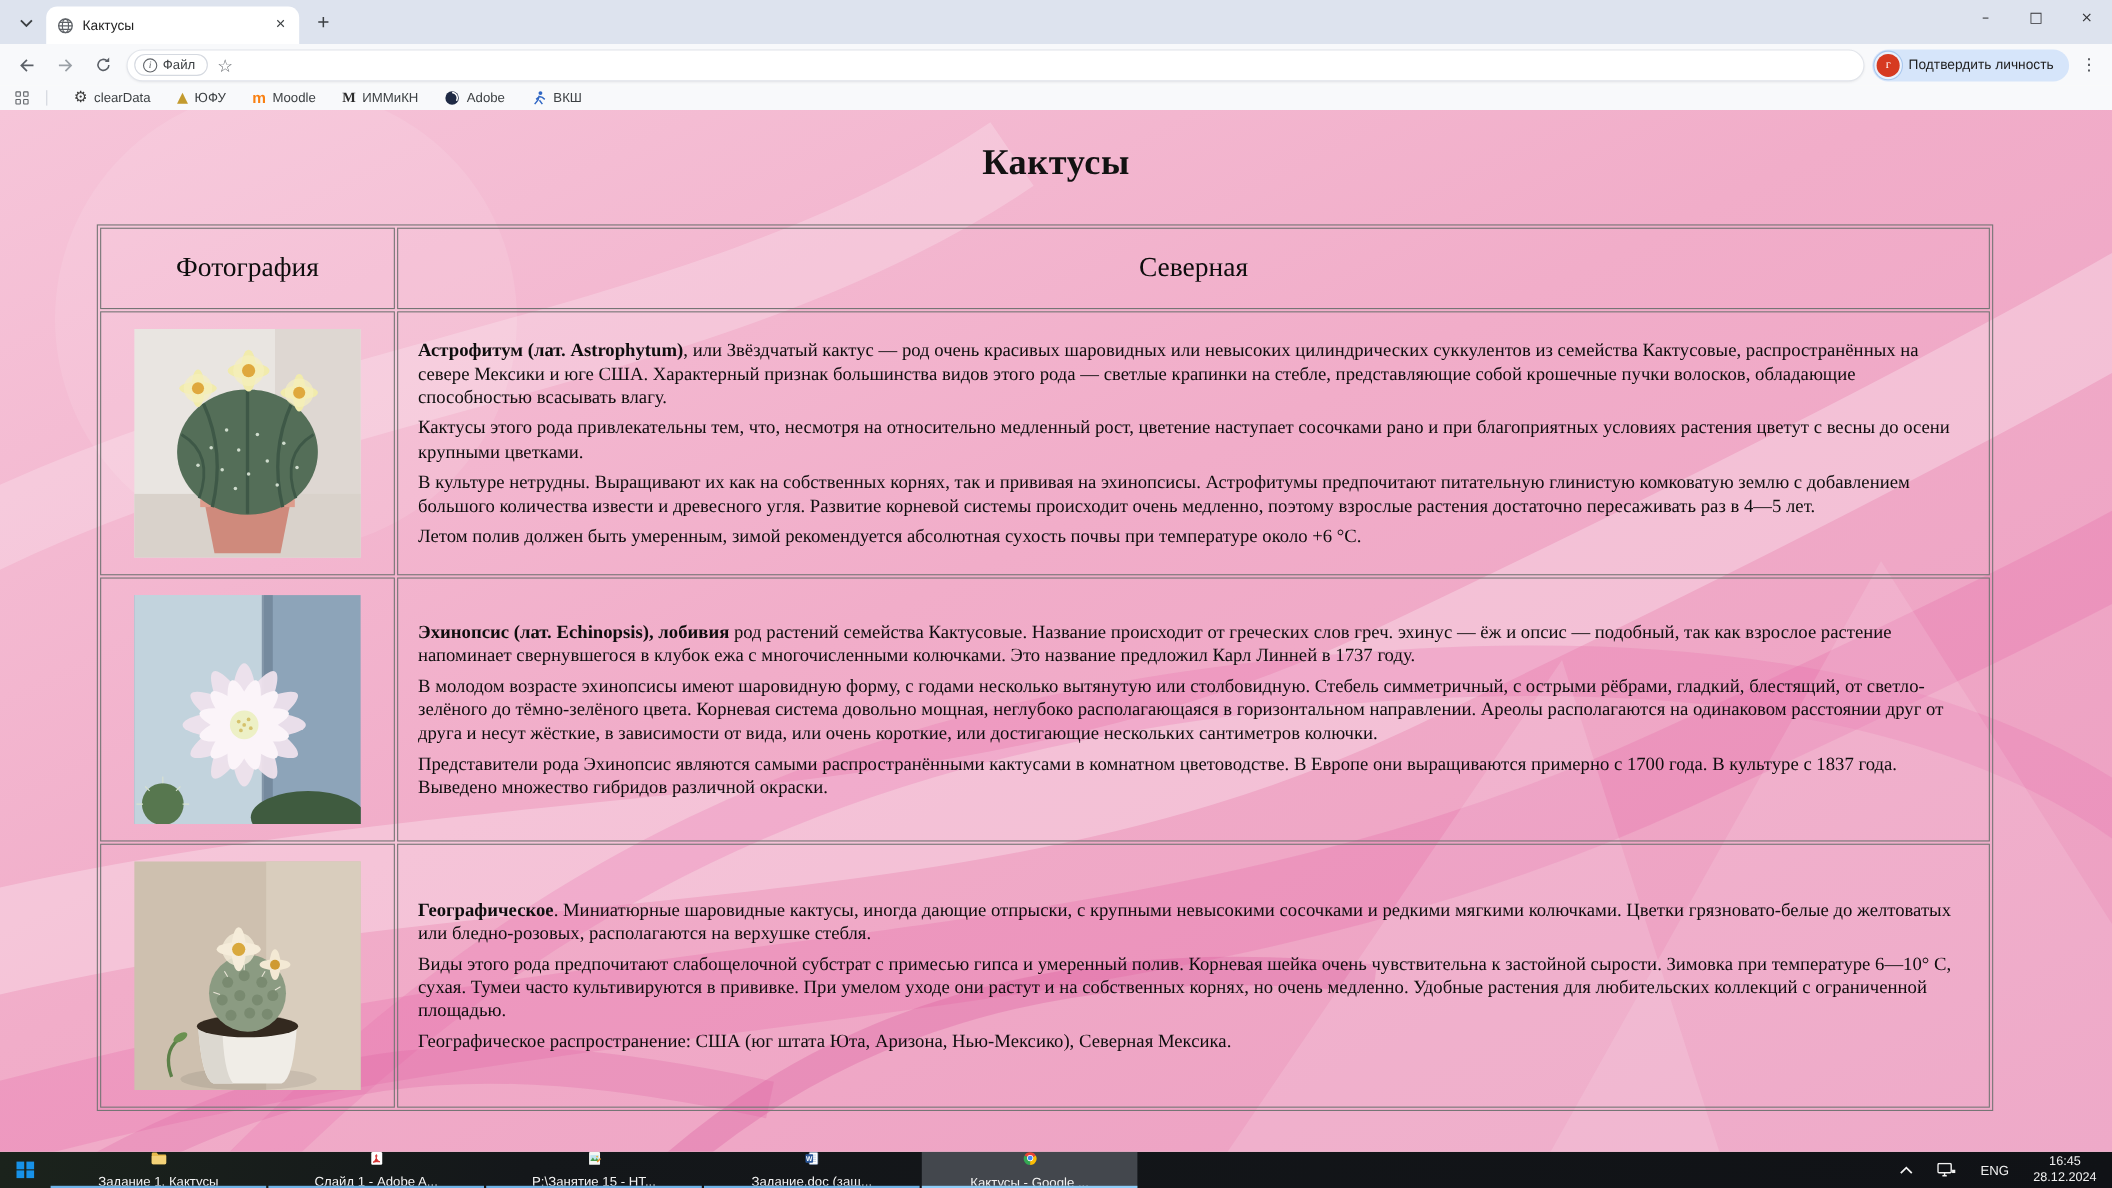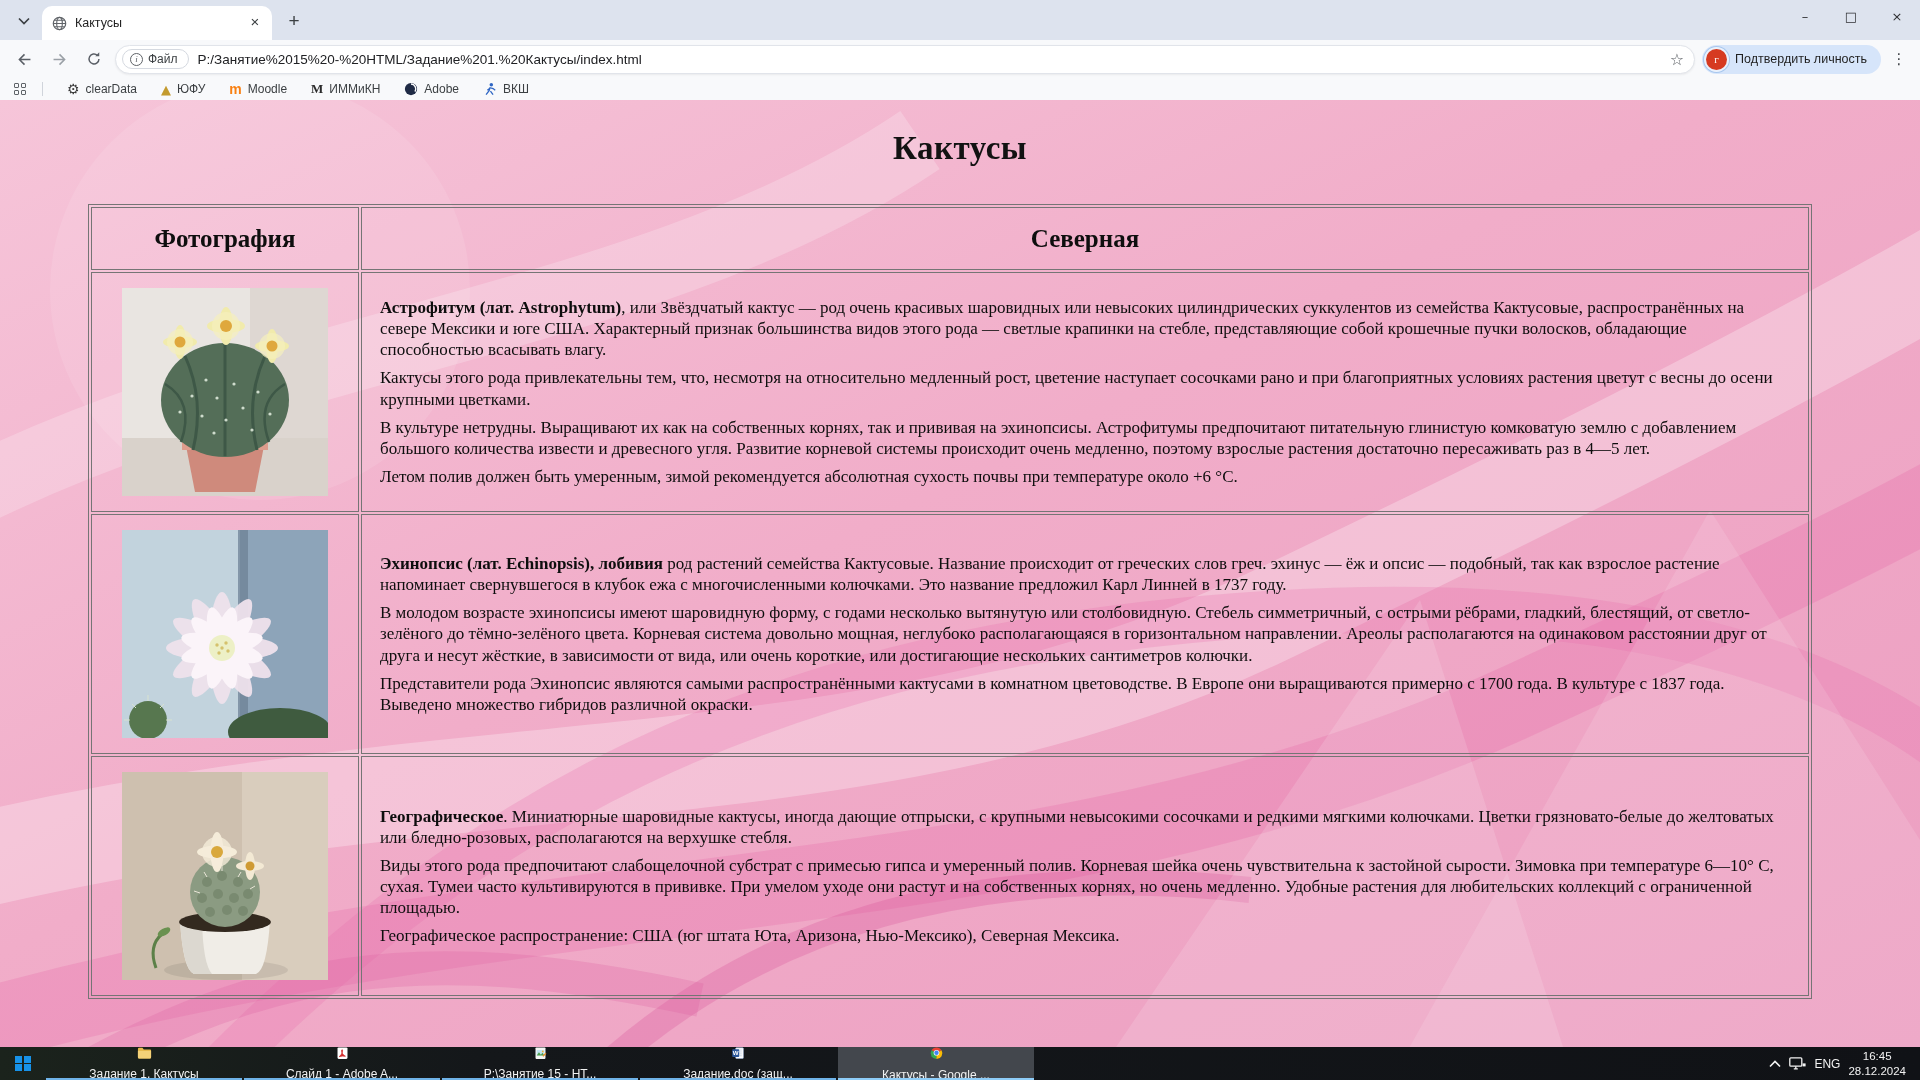--- a/index.html
+++ b/index.html
@@ -41,35 +41,35 @@
   .moodle-m { color:#f98012; font-weight:bold; font-size:14px; font-family:"Liberation Sans",sans-serif; }
   .imm-m { color:#2b2b2b; font-family:"Liberation Serif",serif; font-weight:bold; font-size:13px; }
 
   
   .page { flex:1 1 auto; position:relative; overflow:hidden; font-family:"Liberation Serif",serif; background:#f1aec9; }
   .bg-art { position:absolute; inset:0; width:100%; height:100%; }
   .page-inner { position:relative; }
   .page-title { text-align:center; font-size:33px; font-weight:bold; color:#121212; padding-top:30px; letter-spacing:.5px; }
   .cactus-table { margin:37px 0 0 88px; width:1724px; border-collapse:separate; border-spacing:2px; border:1px solid #757575; }
   .cactus-table th, .cactus-table td { border:1px solid #757575; }
-  .cactus-table th { height:63px; font-size:25px; font-weight:bold; color:#0e0e0e; }
+  .cactus-table th { height:74px; font-size:25px; font-weight:normal; color:#0e0e0e; }
   .photo-cell { width:268px; text-align:center; vertical-align:middle; height:240px; }
   .photo-cell svg { display:inline-block; vertical-align:middle; }
   .desc-cell { vertical-align:middle; padding:8px 18px; font-size:17px; line-height:1.24; color:#0e0e0e; }
   .desc-cell p { margin:7px 0; }
 
   
   .taskbar { height:33px; flex:0 0 auto; background:linear-gradient(90deg,#1b231c 0%, #14171a 25%, #101216 100%); display:flex; align-items:stretch; color:#f2f2f2; }
   .start-btn { width:46px; display:flex; align-items:center; justify-content:center; cursor:pointer; }
   .win-logo { display:grid; grid-template-columns:7px 7px; grid-template-rows:7px 7px; gap:1.5px; }
   .win-logo i { background:#1792e8; }
   .task-item { width:196px; display:flex; align-items:center; gap:8px; padding:0 10px; font-size:12px; border-bottom:2.5px solid #6fb3e8; margin-right:2px; cursor:pointer; white-space:nowrap; overflow:hidden;flex-direction:column; }
   .task-item.active { background:#43474d; border-bottom-color:#8ecdf8; }
   .task-label { overflow:hidden; text-overflow:ellipsis; }
-  .tray { margin-left:auto; display:flex; align-items:center; gap:8px; padding:0 14px; }
+  .tray { margin-left:auto; display:flex; align-items:center; gap:22px; padding:0 14px; }
   .tray-lang { font-size:12px; }
   .tray-clock { text-align:center; font-size:11.5px; line-height:1.3; cursor:pointer; }
   .tray-btn { display:flex; align-items:center; cursor:pointer; }
 </style>
 </head>
 <body>
 
 <div class="browser">
 
   <div class="tabstrip">
@@ -110,21 +110,20 @@
       <svg width="16" height="16" viewBox="0 0 20 20">
         <path d="M16.2 10a6.2 6.2 0 1 1-2-4.6" stroke="#5a5f66" stroke-width="1.8" fill="none"></path>
         <path d="M16.6 1.6v5h-5z" fill="#5a5f66"></path>
       </svg>
     </div>
     <div class="omnibox">
       <span class="scheme-chip">
         <span class="info-icon">i</span>
         <span>Файл</span>
       </span>
-      <span class="url-text">P:/Занятие%2015%20-%20HTML/Задание%201.%20Кактусы/index.html</span>
       <span class="star-icon">☆</span>
     </div>
     <div class="profile-pill">
       <span class="profile-avatar">г</span>
       <span>Подтвердить личность</span>
     </div>
     <div class="menu-dots">⋮</div>
   </div>
 
   <div class="bookmarks">

